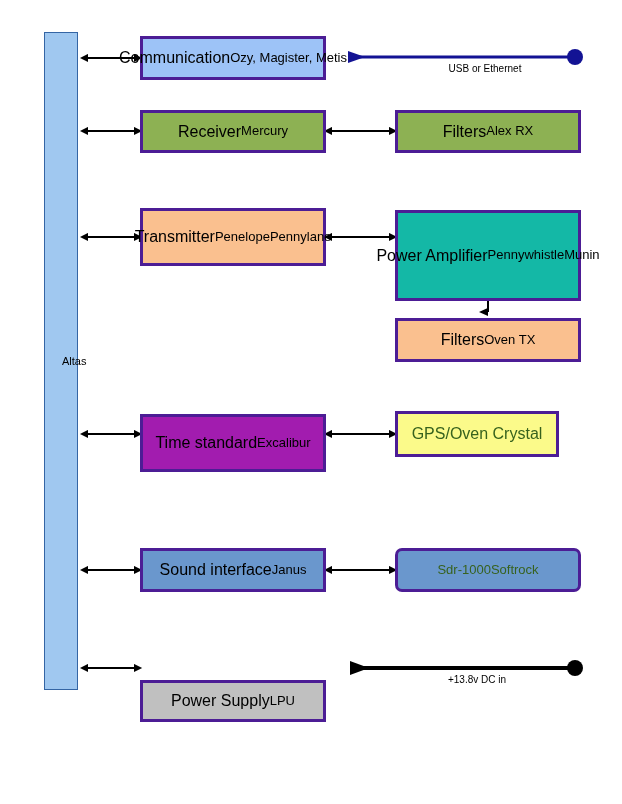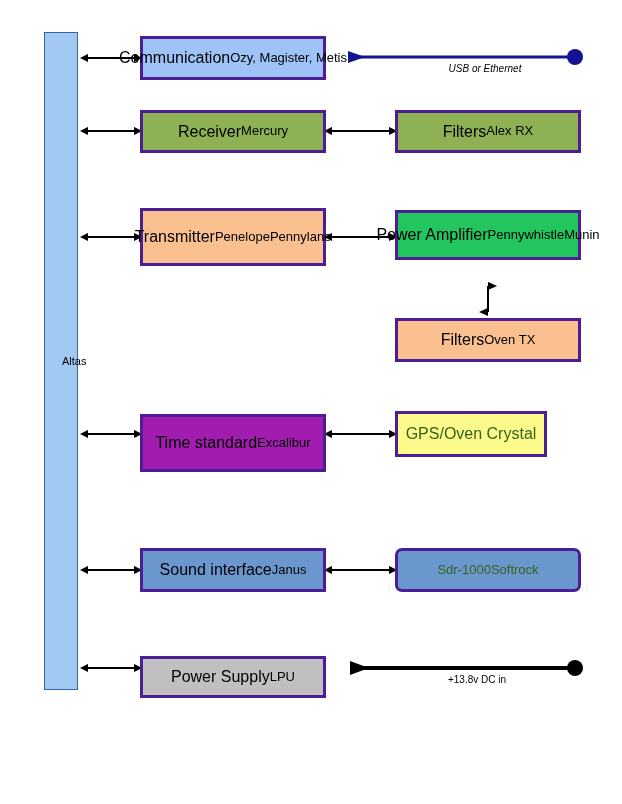--- a/index.html
+++ b/index.html
@@ -178,52 +178,52 @@
     <div class="title">Filters</div>
     <div class="sub">Alex RX</div>
   </div>
 
   <div class="node" style="left:140px; top:208px; width:186px; height:58px; background:#fac08f;">
     <div class="title">Transmitter</div>
     <div class="sub">Penelope</div>
     <div class="sub">Pennylane</div>
   </div>
 
-  <div class="node" style="left:395px; top:210px; width:186px; height:50px; background:#22c55e;">
+  <div class="node" style="left:395px; top:210px; width:186px; height:91px; background:#14b8a6;">
     <div class="title">Power Amplifier</div>
     <div class="sub">Pennywhistle</div>
     <div class="sub">Munin</div>
   </div>
 
   <div class="node" style="left:395px; top:318px; width:186px; height:44px; background:#fac08f;">
     <div class="title">Filters</div>
     <div class="sub">Oven TX</div>
   </div>
 
   <div class="node" style="left:140px; top:414px; width:186px; height:58px; background:#a21caf;">
     <div class="title">Time standard</div>
     <div class="sub">Excalibur</div>
   </div>
 
-  <div class="node" style="left:395px; top:411px; width:152px; height:46px; background:#fbfa8a;">
+  <div class="node" style="left:395px; top:411px; width:164px; height:46px; background:#fbfa8a;">
     <div class="title green">GPS/Oven Crystal</div>
   </div>
 
   <div class="node" style="left:140px; top:548px; width:186px; height:44px; background:#6a97cd;">
     <div class="title">Sound interface</div>
     <div class="sub">Janus</div>
   </div>
 
   <div class="node" style="left:395px; top:548px; width:186px; height:44px; background:#6a97cd;border-radius:7px;">
     <div class="sub green">Sdr-1000</div>
     <div class="sub green">Softrock</div>
   </div>
 
-  <div class="node" style="left:140px; top:656px; width:186px; height:42px; background:#c0c0c0;">
+  <div class="node" style="left:140px; top:680px; width:186px; height:42px; background:#c0c0c0;">
     <div class="title">Power Supply</div>
     <div class="sub">LPU</div>
   </div>
 
-  <div class="edge-label" style="left:400px; top:63px; width:170px;font-style:italic;">USB or Ethernet</div>
+  <div class="edge-label" style="left:400px; top:63px; width:170px;">USB or Ethernet</div>
 
   <div class="edge-label" style="left:392px; top:674px; width:170px;">+13.8v DC in</div>
 
 </div>
 
 </body></html>

